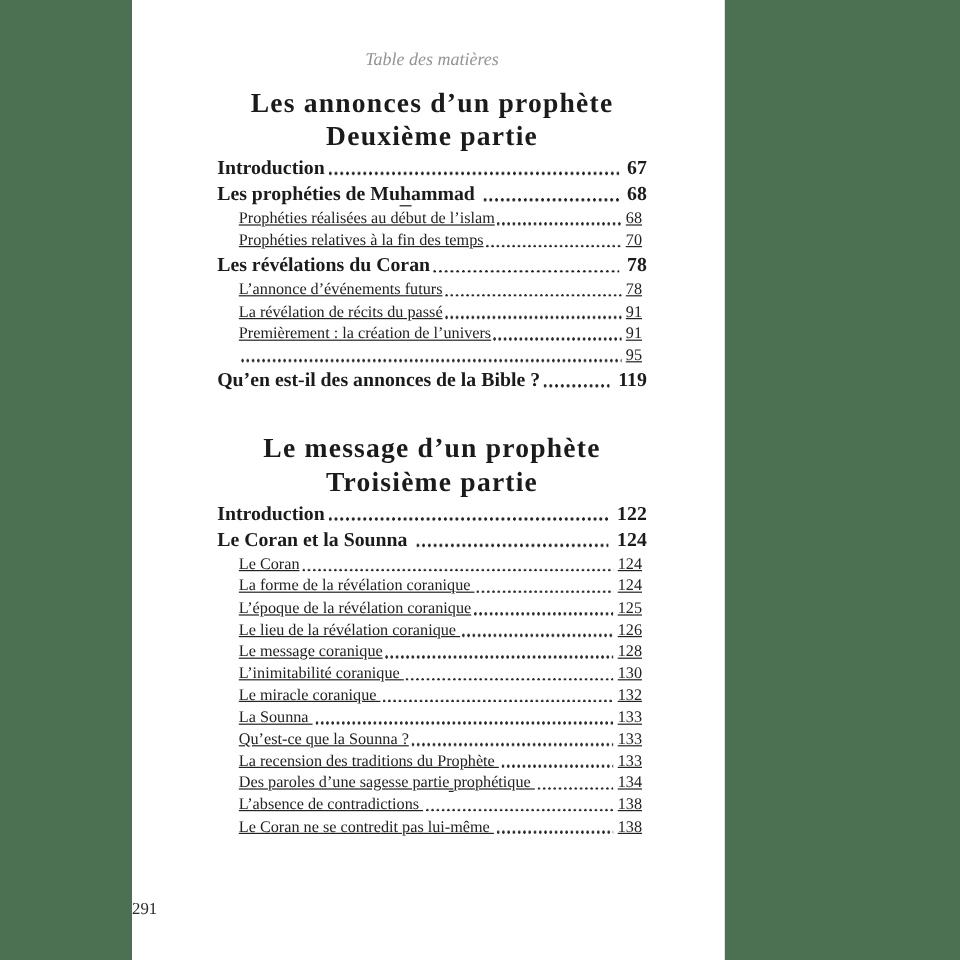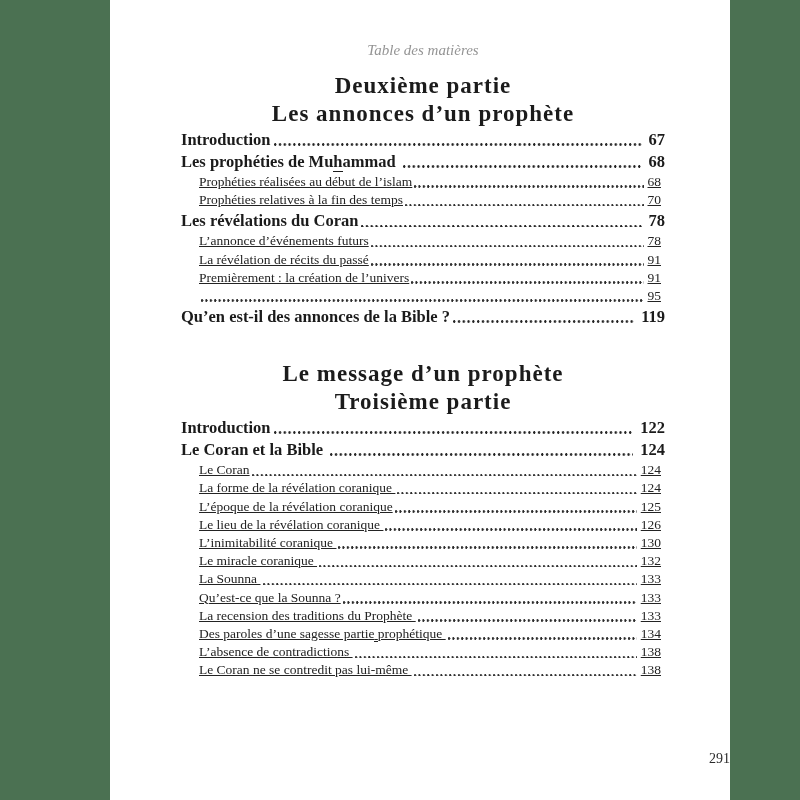--- a/index.html
+++ b/index.html
@@ -3,21 +3,21 @@
 <meta charset="utf-8">
 <style>
   html,body{margin:0;padding:0;}
   body{
     width:800px;height:800px;overflow:hidden;position:relative;
     background:#4b7152;
     font-family:"Liberation Serif","DejaVu Serif",serif;
     -webkit-font-smoothing:antialiased;
   }
   .page{
-    position:absolute;left:110px;top:0;width:620px;height:800px;
+    position:absolute;left:110px;top:0;width:494px;height:800px;
     background:#ffffff;box-sizing:border-box;
     padding:0 65px 0 71px;color:#1f1f1f;
   }
   .running-head{
     padding-top:40px;text-align:center;
     font-style:italic;font-size:15px;line-height:20px;color:#949494;
   }
   .part-title{
     text-align:center;font-weight:bold;color:#1b1b1b;
     font-size:23px;line-height:28px;letter-spacing:1px;
@@ -44,33 +44,33 @@
   .entry.l1 .leader::before{
     left:3px;right:7px;bottom:4px;height:2.8px;
     background-image:radial-gradient(circle at 1.2px 1.4px,#222222 1.1px,rgba(0,0,0,0) 1.4px);
     background-size:4.8px 2.8px;
   }
   .pnum{white-space:pre;}
   .u{border-bottom:1.4px solid #1b1b1b;white-space:pre;}
   .entry.l2 .u{border-bottom:1.2px solid #232323;}
   .folio{
     position:absolute;left:0;right:0;bottom:33px;
-    text-align:right;font-size:14px;line-height:16px;color:#2a2a2a;
+    text-align:left;font-size:14px;line-height:16px;color:#2a2a2a;
   }
 </style>
 </head>
 <body style="background: rgb(75, 113, 82);">
 
 <div class="page">
   <div class="running-head">Table des matières</div>
 
   <div id="sections">
       <div class="part-title first">
+        <div class="part-title-line">Les annonces d’un prophète</div>
         <div class="part-title-line">Deuxième partie</div>
-        <div class="part-title-line">Les annonces d’un prophète</div>
       </div>
       <div class="entries">
         <div class="entry l1">
           <span class="label"><span>Introduction</span></span>
           <span class="leader"></span>
           <span class="pnum">67</span>
         </div>
         <div class="entry l1">
           <span class="label"><span>Les prophéties de Mu</span><span class="u">h</span><span>ammad </span></span>
           <span class="leader"></span>
@@ -120,21 +120,21 @@
         <div class="part-title-line">Le message d’un prophète</div>
         <div class="part-title-line">Troisième partie</div>
       </div>
       <div class="entries">
         <div class="entry l1">
           <span class="label"><span>Introduction</span></span>
           <span class="leader"></span>
           <span class="pnum">122</span>
         </div>
         <div class="entry l1">
-          <span class="label"><span>Le Coran et la Bible </span></span>
+          <span class="label"><span>Le Coran et la Sounna </span></span>
           <span class="leader"></span>
           <span class="pnum">124</span>
         </div>
         <div class="entry l2">
           <span class="label"><span>Le Coran</span></span>
           <span class="leader"></span>
           <span class="pnum">124</span>
         </div>
         <div class="entry l2">
           <span class="label"><span>La forme de la révélation coranique </span></span>
@@ -143,20 +143,25 @@
         </div>
         <div class="entry l2">
           <span class="label"><span>L’époque de la révélation coranique</span></span>
           <span class="leader"></span>
           <span class="pnum">125</span>
         </div>
         <div class="entry l2">
           <span class="label"><span>Le lieu de la révélation coranique </span></span>
           <span class="leader"></span>
           <span class="pnum">126</span>
+        </div>
+        <div class="entry l2">
+          <span class="label"><span>Le message coranique</span></span>
+          <span class="leader"></span>
+          <span class="pnum">128</span>
         </div>
         <div class="entry l2">
           <span class="label"><span>L’inimitabilité coranique </span></span>
           <span class="leader"></span>
           <span class="pnum">130</span>
         </div>
         <div class="entry l2">
           <span class="label"><span>Le miracle coranique </span></span>
           <span class="leader"></span>
           <span class="pnum">132</span>

